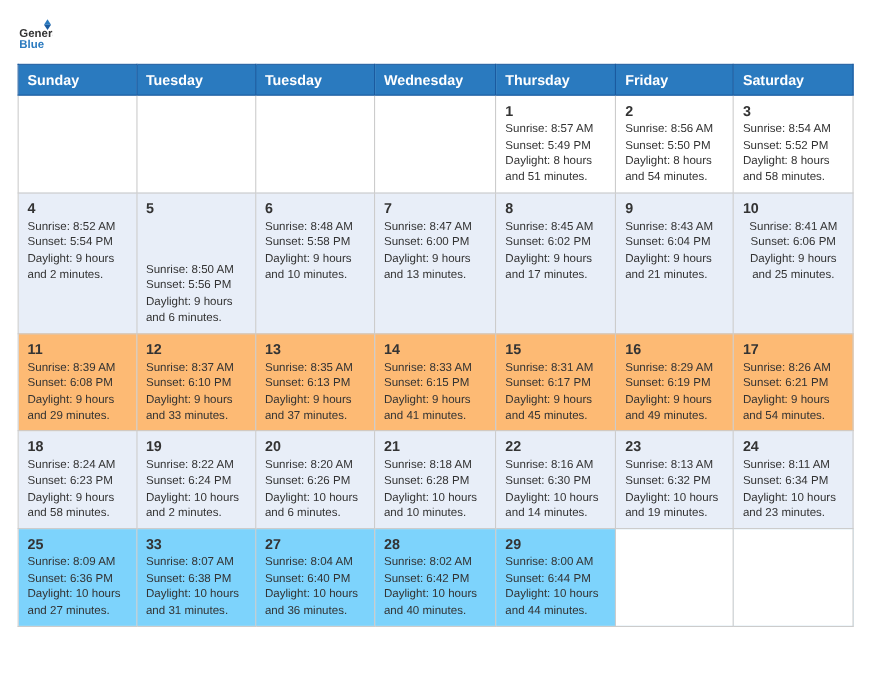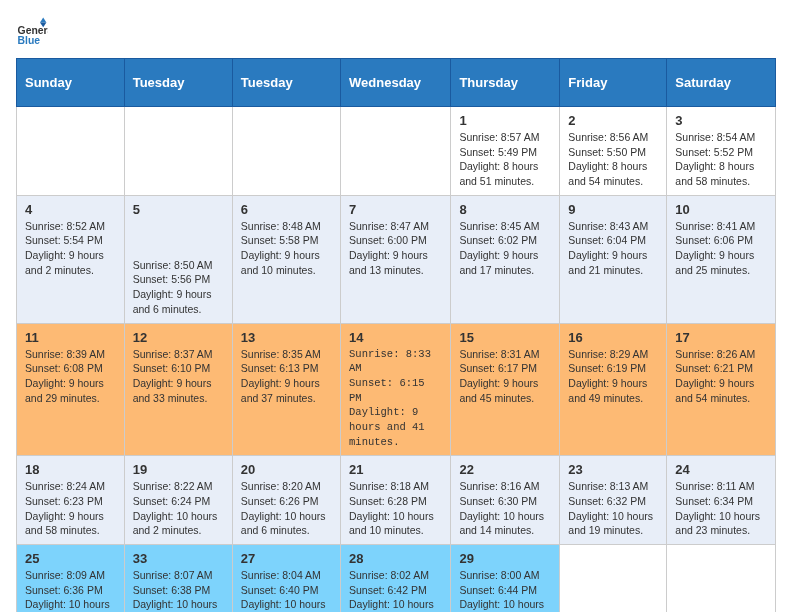--- a/index.html
+++ b/index.html
@@ -38,21 +38,21 @@
     table {
       width: 100%;
       border-collapse: collapse;
       font-size: 11px;
     }
     thead tr {
       background: #2a7abf;
       color: #fff;
     }
     thead th {
-      padding: 16px 8px;
+      padding: 6px 8px;
       text-align: left;
       font-size: 13px;
       font-weight: bold;
       border: 1px solid #1a5a9f;
     }
     tbody tr {
       vertical-align: top;
     }
     tbody tr:nth-child(odd) { background: #fff; }
     tbody tr:nth-child(even) { background: #f0f4fa; }
@@ -164,21 +164,21 @@
 Daylight: 9 hours and 17 minutes.</div>
         </td>
         <td>
           <span class="day-num">9</span>
           <div class="day-info" style="white-space: pre-line;">Sunrise: 8:43 AM
 Sunset: 6:04 PM
 Daylight: 9 hours and 21 minutes.</div>
         </td>
         <td>
           <span class="day-num">10</span>
-          <div class="day-info" style="white-space: pre-line;">Sunrise: 8:41 AM
+          <div class="day-info" style="white-space: pre-line; text-align: center;">Sunrise: 8:41 AM
 Sunset: 6:06 PM
 Daylight: 9 hours and 25 minutes.</div>
         </td>
       </tr>
       <tr style="background: #fdba74;">
         <td>
           <span class="day-num">11</span>
           <div class="day-info" style="white-space: pre-line;">Sunrise: 8:39 AM
 Sunset: 6:08 PM
 Daylight: 9 hours and 29 minutes.</div>
@@ -190,21 +190,21 @@
 Daylight: 9 hours and 33 minutes.</div>
         </td>
         <td>
           <span class="day-num">13</span>
           <div class="day-info" style="white-space: pre-line;">Sunrise: 8:35 AM
 Sunset: 6:13 PM
 Daylight: 9 hours and 37 minutes.</div>
         </td>
         <td>
           <span class="day-num">14</span>
-          <div class="day-info" style="white-space: pre-line; font-family: Liberation Mono, monospace;">Sunrise: 8:33 AM
+          <div class="day-info" style="white-space: pre-line;">Sunrise: 8:33 AM
 Sunset: 6:15 PM
 Daylight: 9 hours and 41 minutes.</div>
         </td>
         <td>
           <span class="day-num">15</span>
           <div class="day-info" style="white-space: pre-line;">Sunrise: 8:31 AM
 Sunset: 6:17 PM
 Daylight: 9 hours and 45 minutes.</div>
         </td>
         <td>

